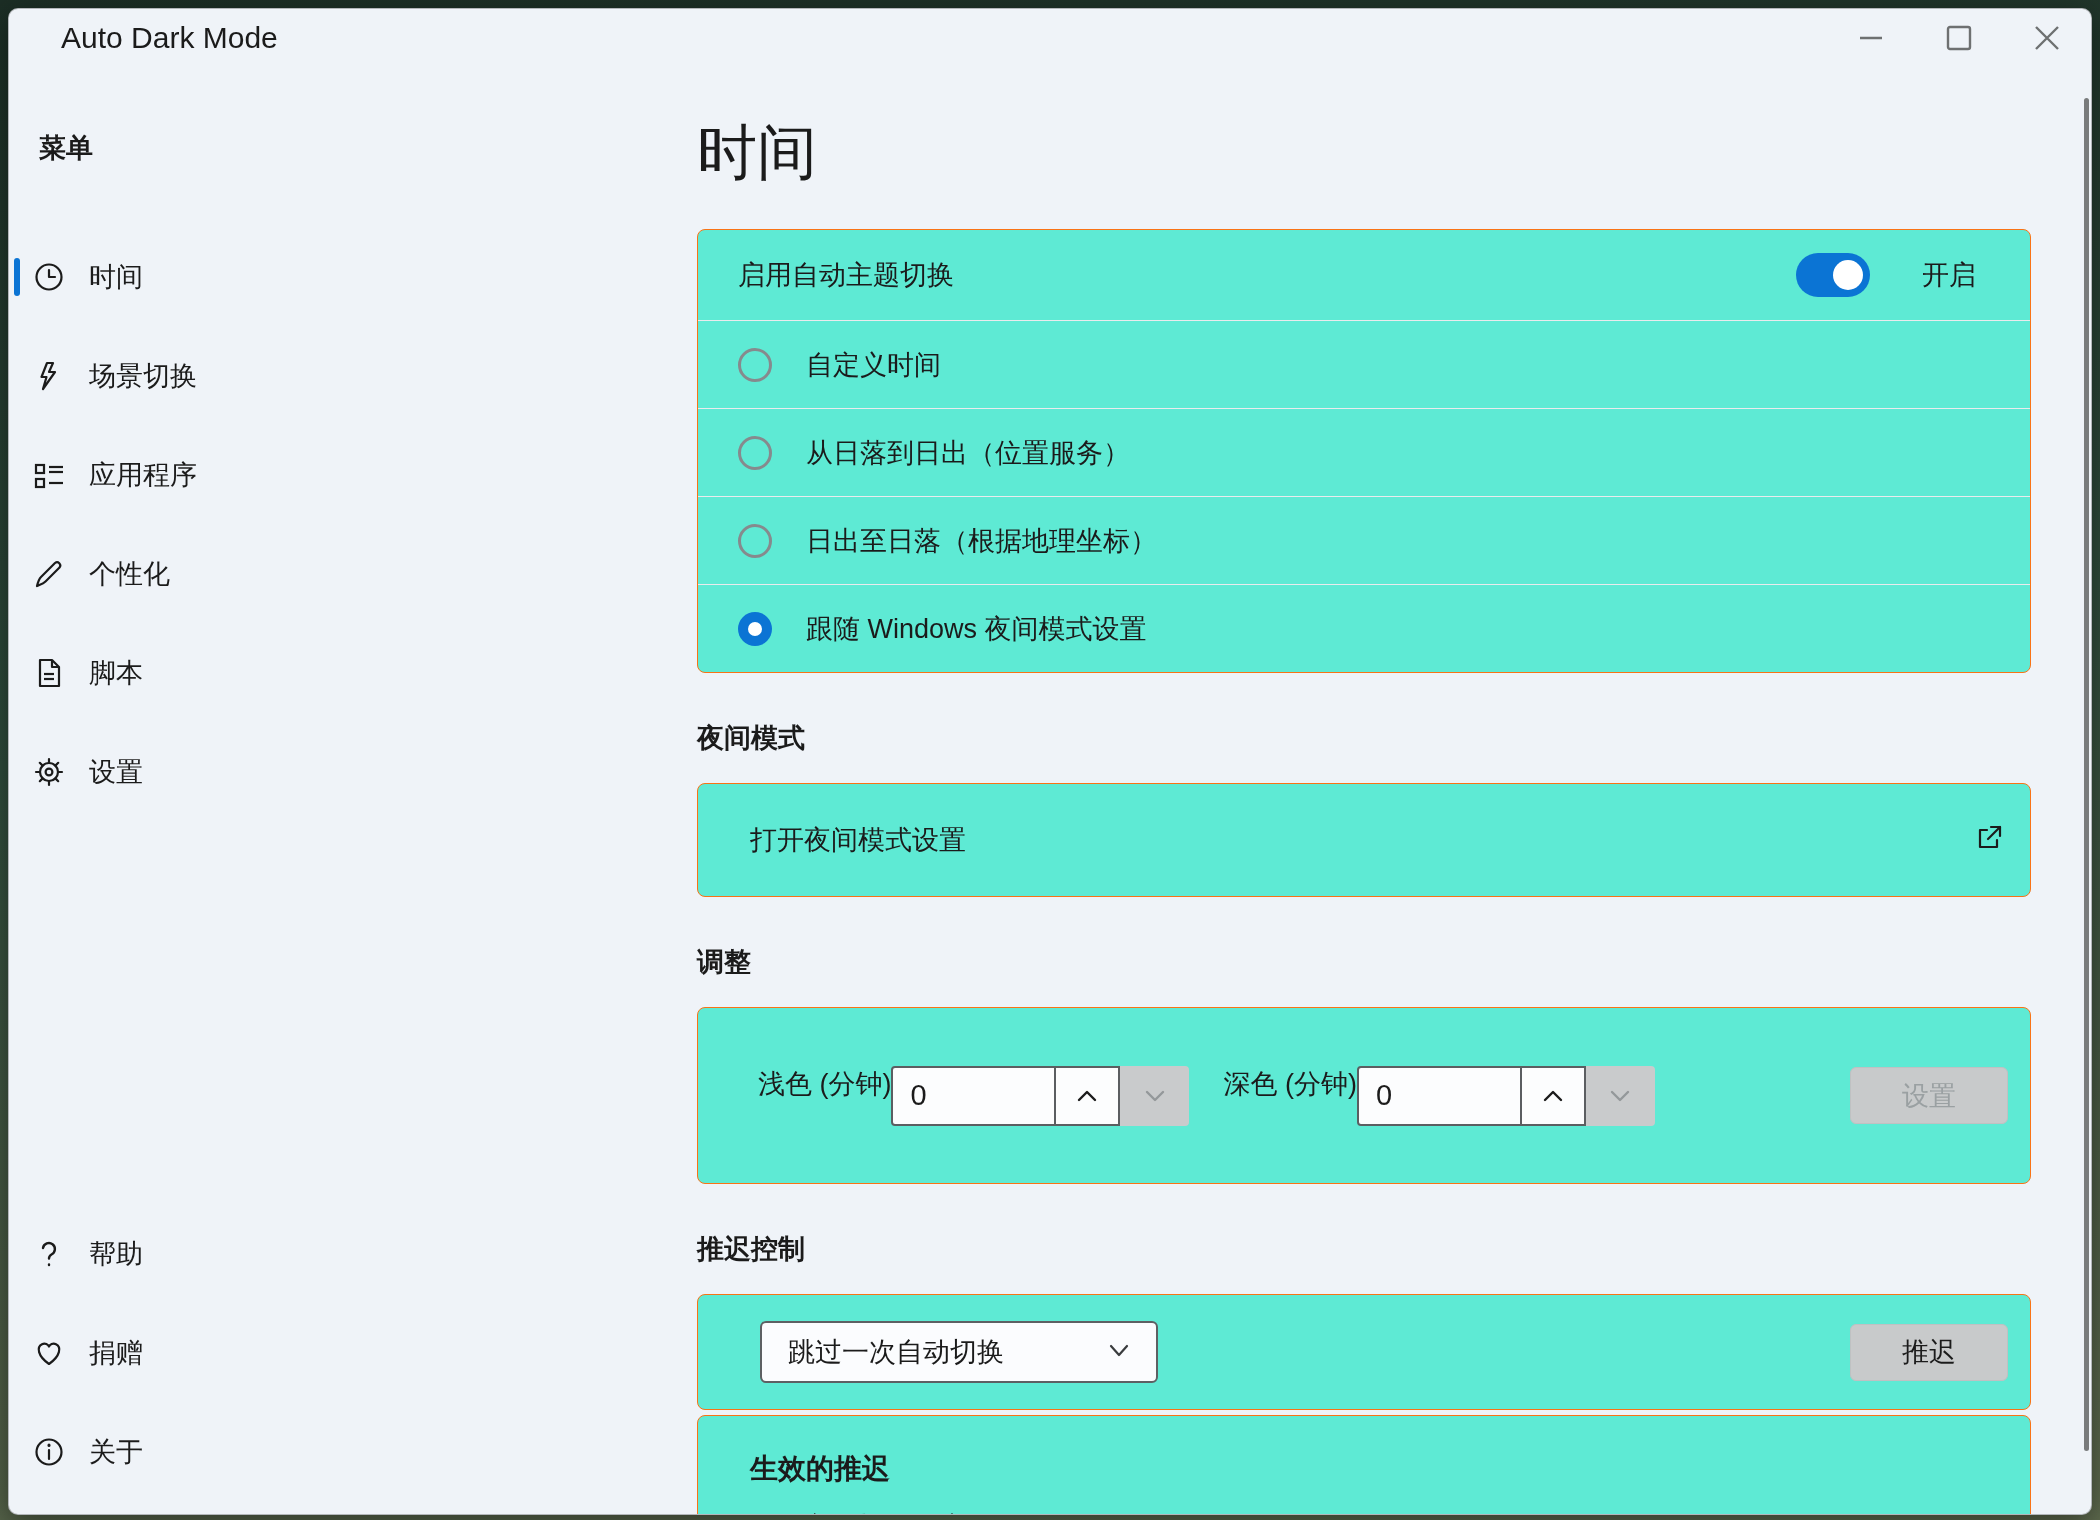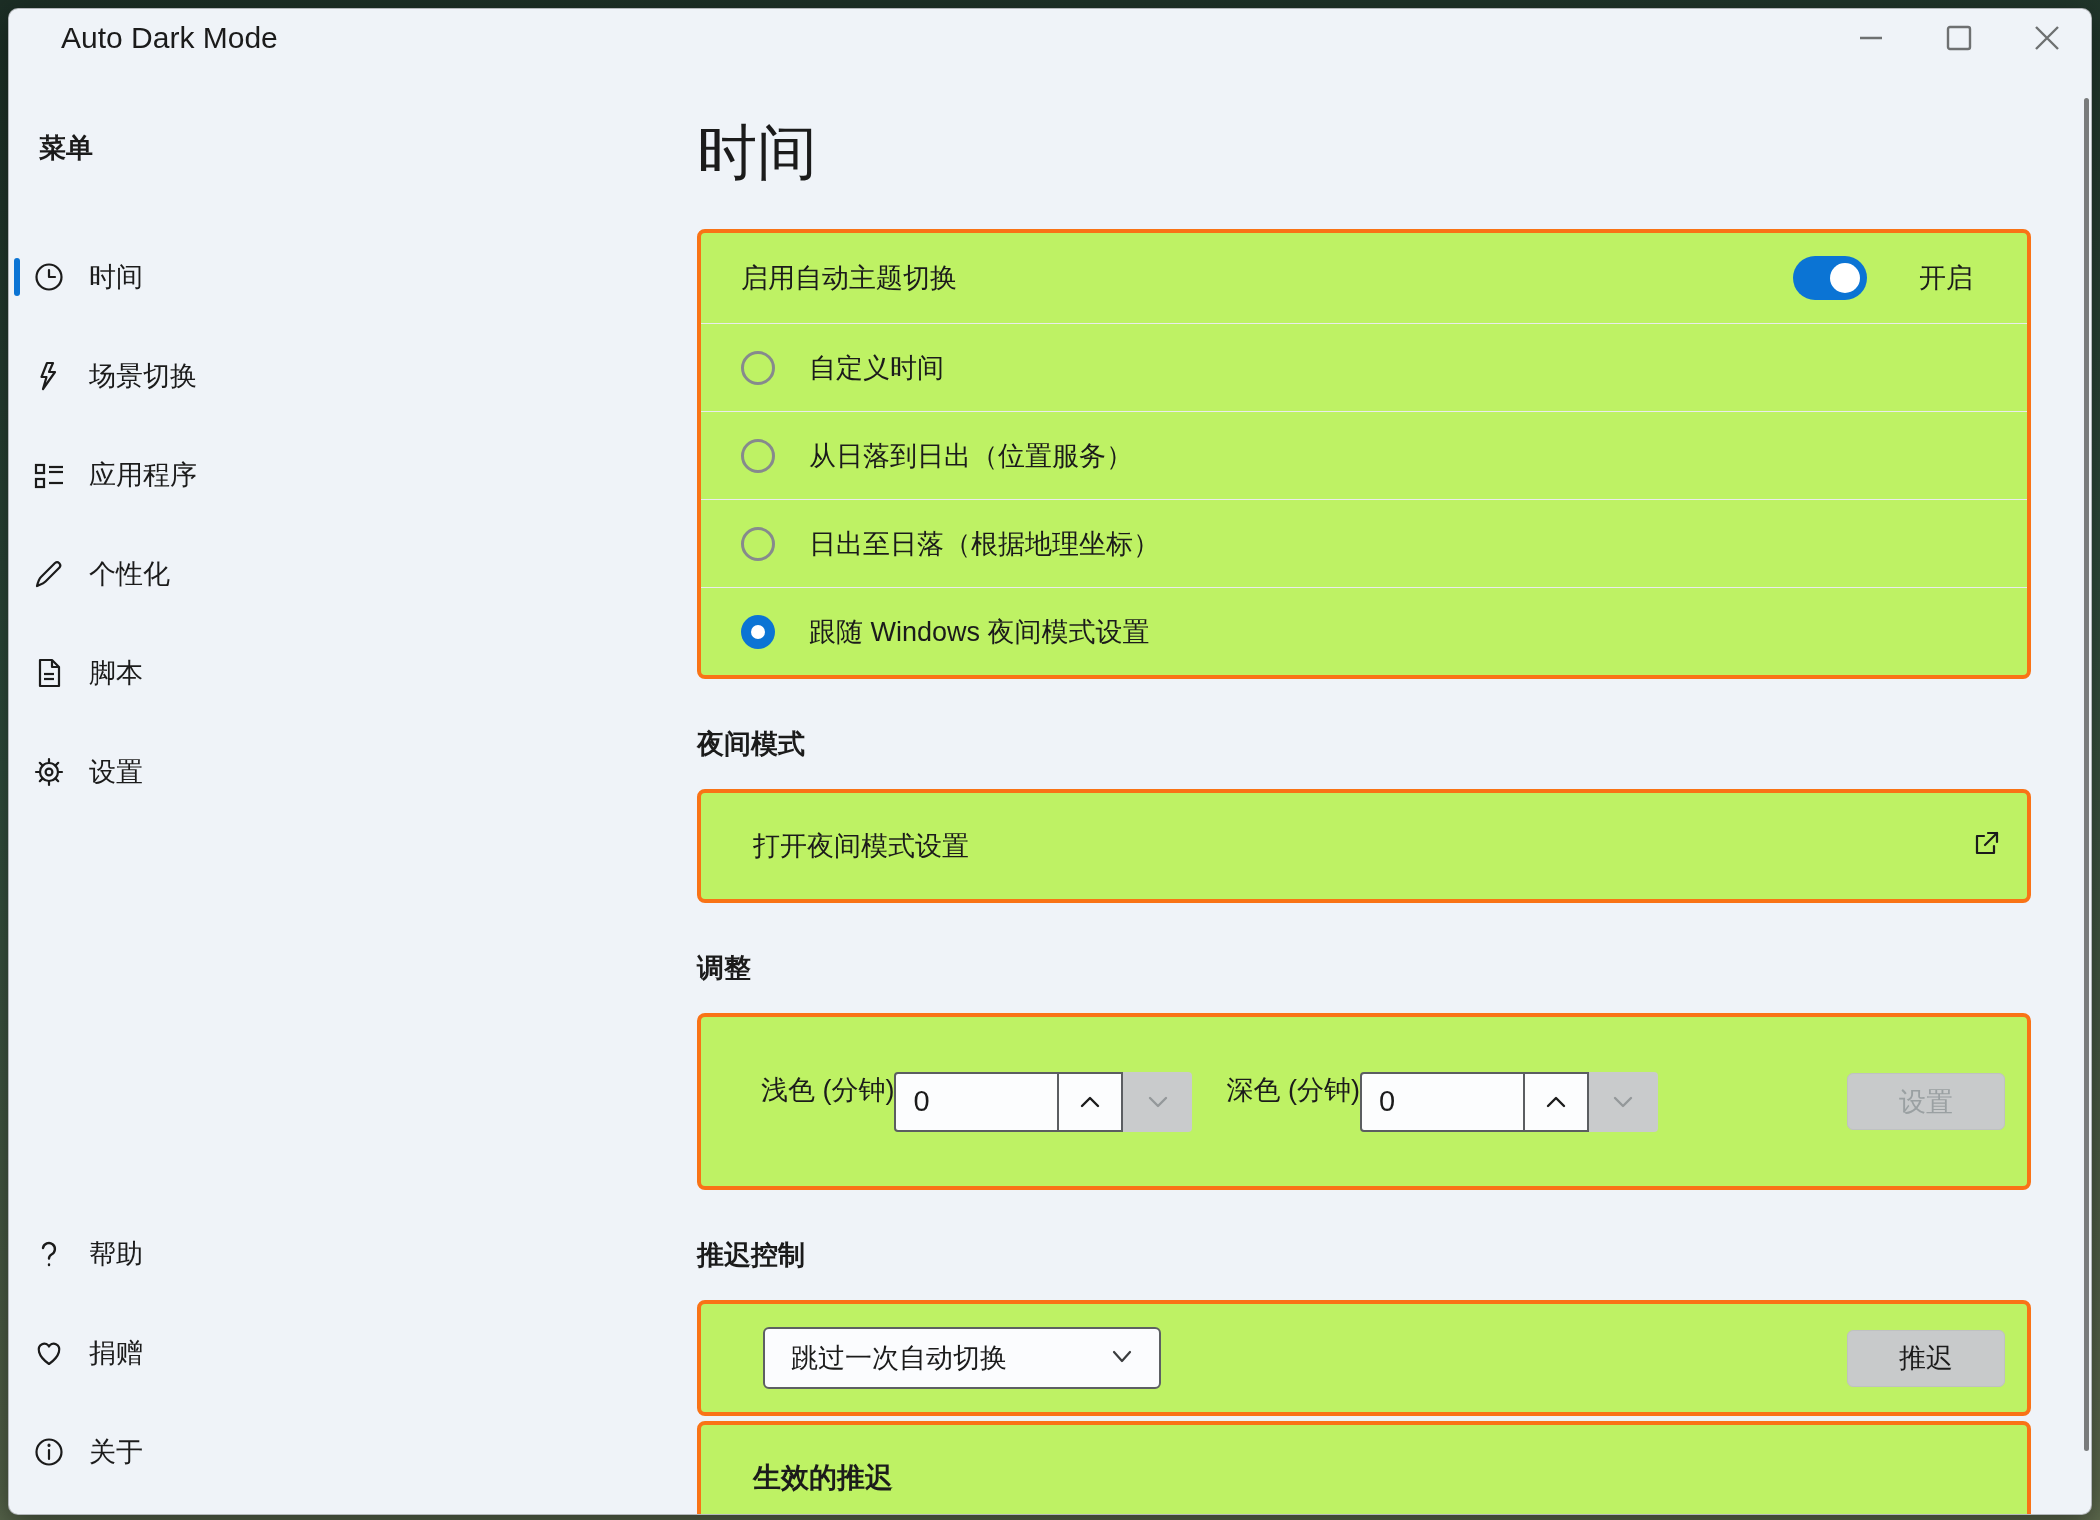--- a/index.html
+++ b/index.html
@@ -29,21 +29,21 @@
     width:6px; height:38px; border-radius:3px; }
   .nav-item.selected .indicator { display:block; }
   .nav-icon { width:32px; height:32px; margin-right:24px; display:flex;
     align-items:center; justify-content:center; color:#1b1b1b; }
   .nav-label { font-size:27px; }
 
   .main { flex:1; padding-right:60px; }
   .page-title { font-size:60px; font-weight:300; margin-top:50px; line-height:72px; }
 
   
-  .card { background:#bef264; border:4px solid #f97316; border-radius:8px; }
+  .card { background:#5eead4; border:1px solid #f97316; border-radius:8px; }
   .block1 { margin-top:40px; }
   .row { height:88px; display:flex; align-items:center; padding:0 40px; border-top:1px solid #eaebed; }
   .row:first-child { border-top:none; height:90px; }
   .row-label { font-size:27px; }
 
   .toggle-group { margin-left:auto; display:flex; align-items:center; gap:52px; margin-right:14px; }
   .toggle { width:74px; height:44px; border-radius:22px; position:relative; }
   .toggle .knob { position:absolute; right:7px; top:7px; width:30px; height:30px;
     border-radius:50%; background:#ffffff; }
 

